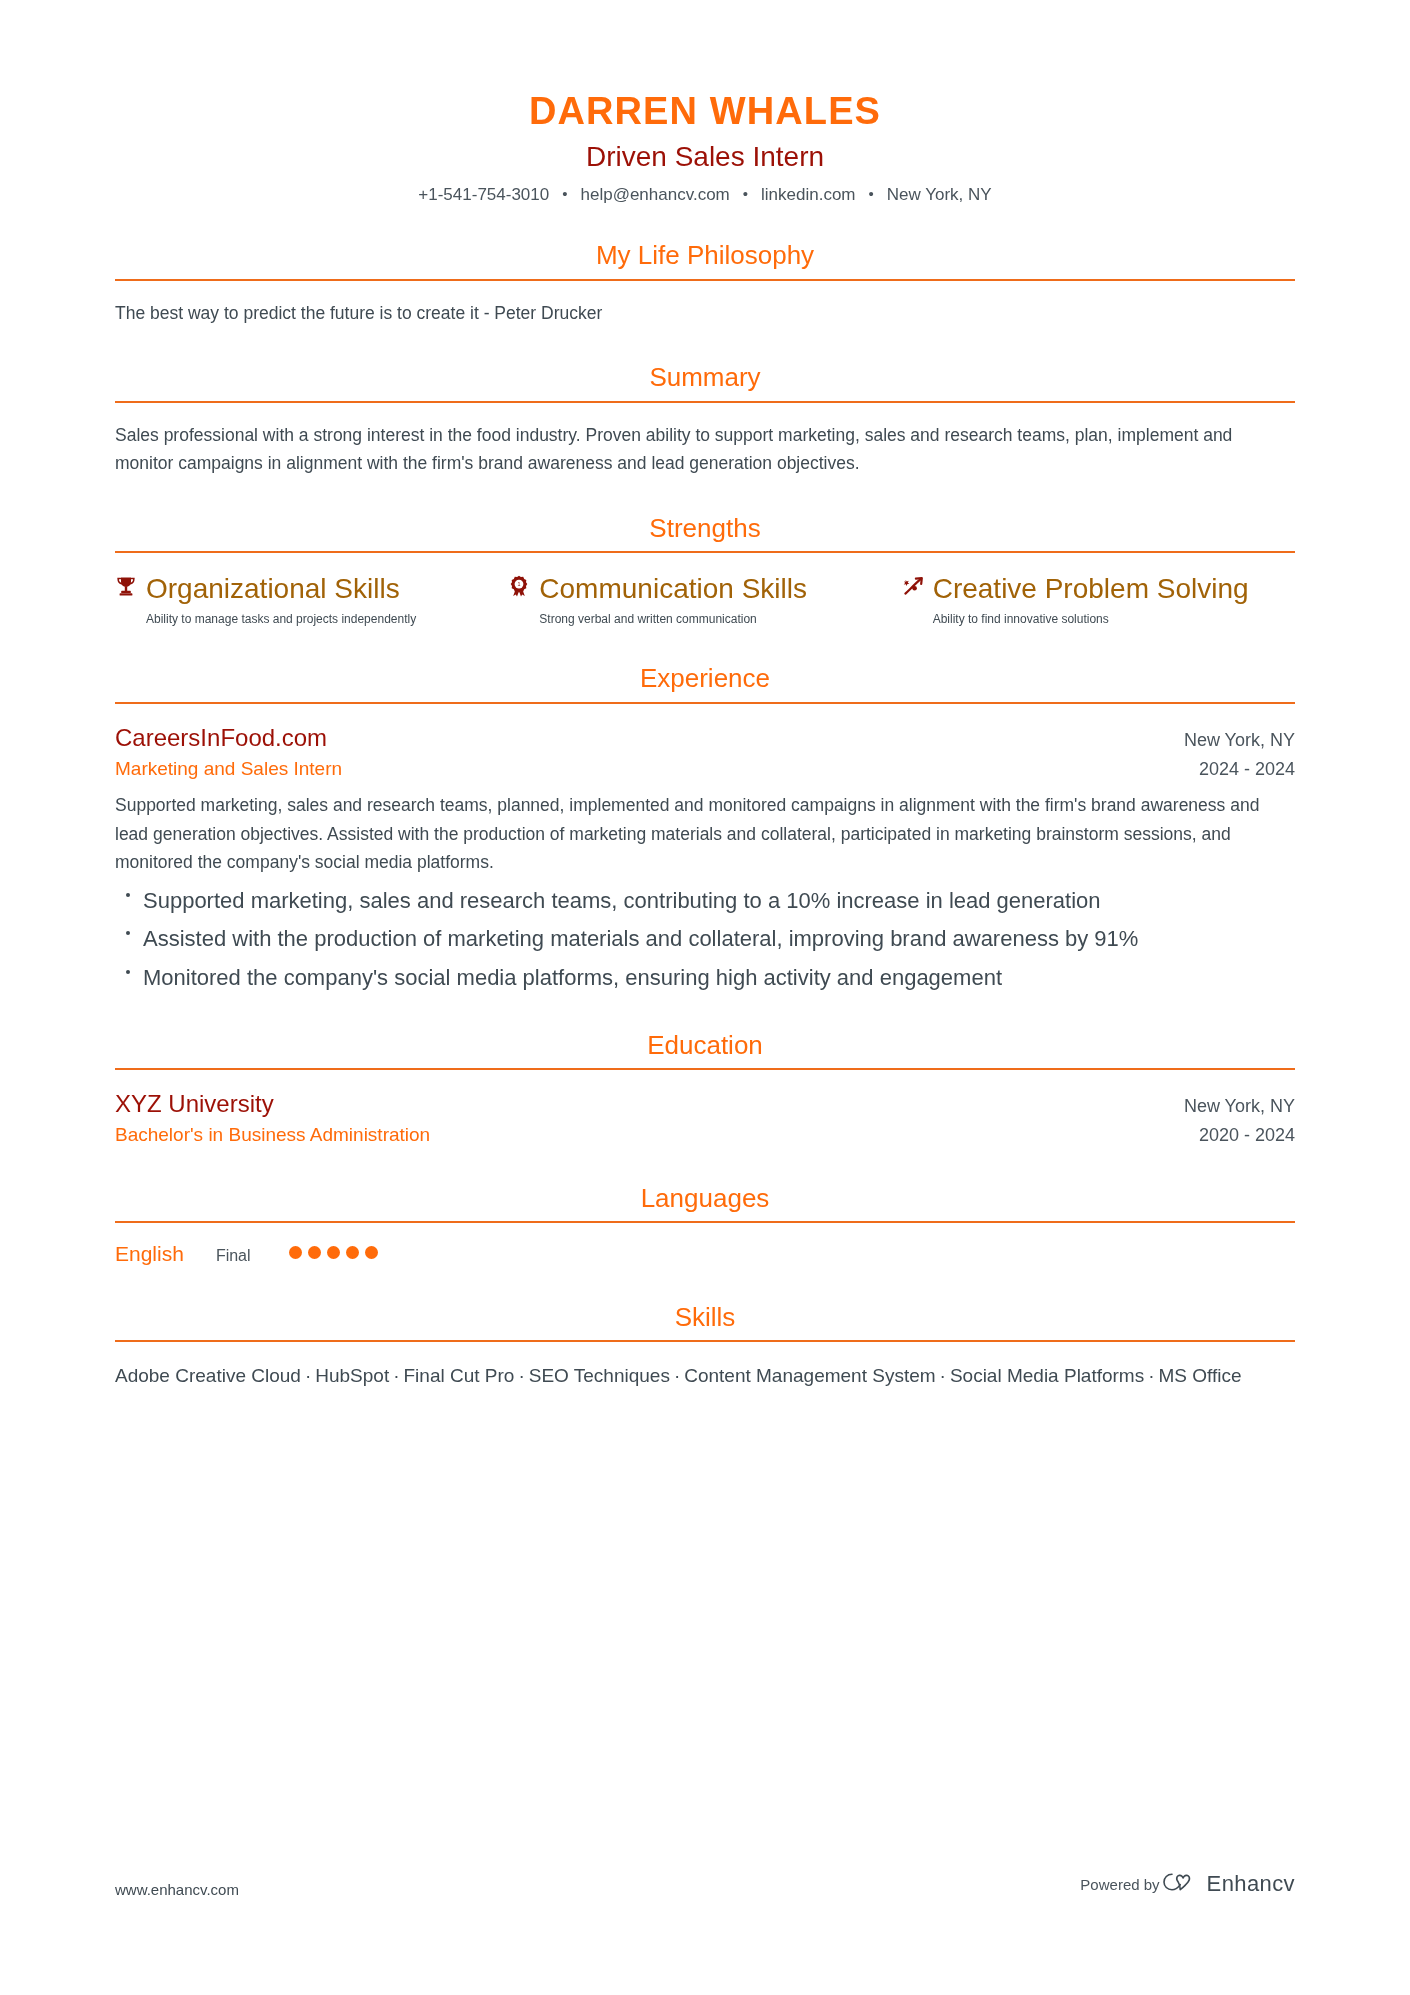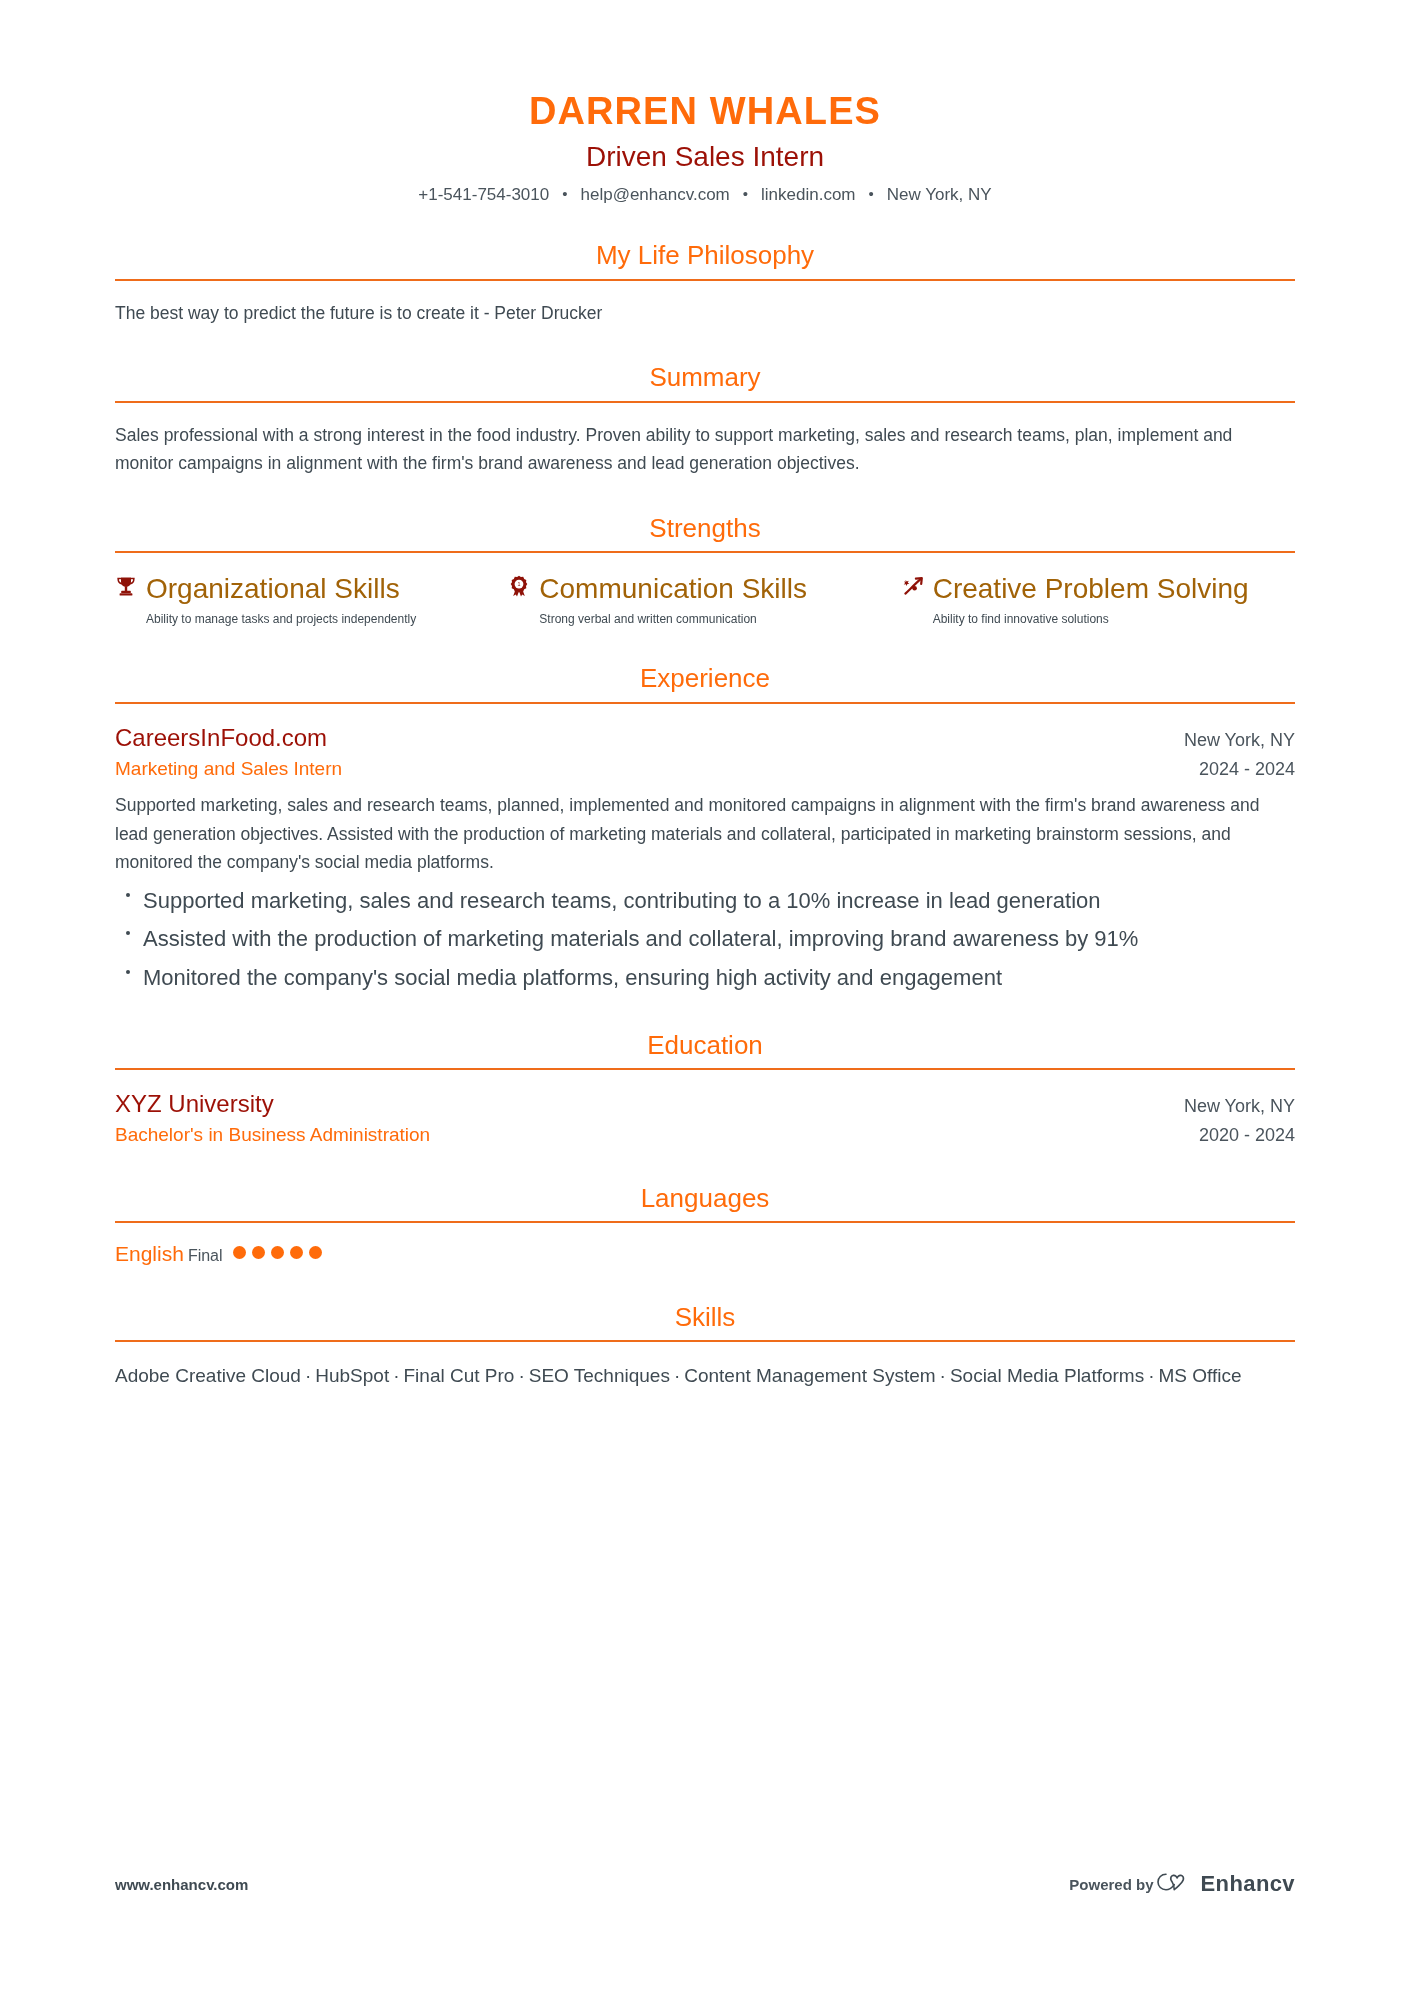--- a/index.html
+++ b/index.html
@@ -178,21 +178,21 @@
     width: 4px;
     height: 4px;
     border-radius: 50%;
     background: #3f4a52;
   }
 
   
   .language-row {
     display: flex;
     align-items: baseline;
-    gap: 4px;
+    gap: 32px;
   }
   .language-name {
     font-size: 21px;
     color: #ff6b0a;
     line-height: 1.2;
   }
   .language-level {
     font-size: 16px;
     color: #4a545c;
     line-height: 1.2;
@@ -221,23 +221,22 @@
   }
   .skill-sep { margin: 0 4px; }
 
   
   .resume-footer {
     position: absolute;
     left: 115px;
     right: 115px;
     bottom: 78px;
     display: flex;
-    align-items: center;
+    align-items: flex-end;
     justify-content: space-between;
-    font-weight: bold;
   }
   .footer-url {
     font-size: 15px;
     color: #3f4a52;
   }
   .footer-brand {
     display: flex;
     align-items: center;
     gap: 1px;
   }

